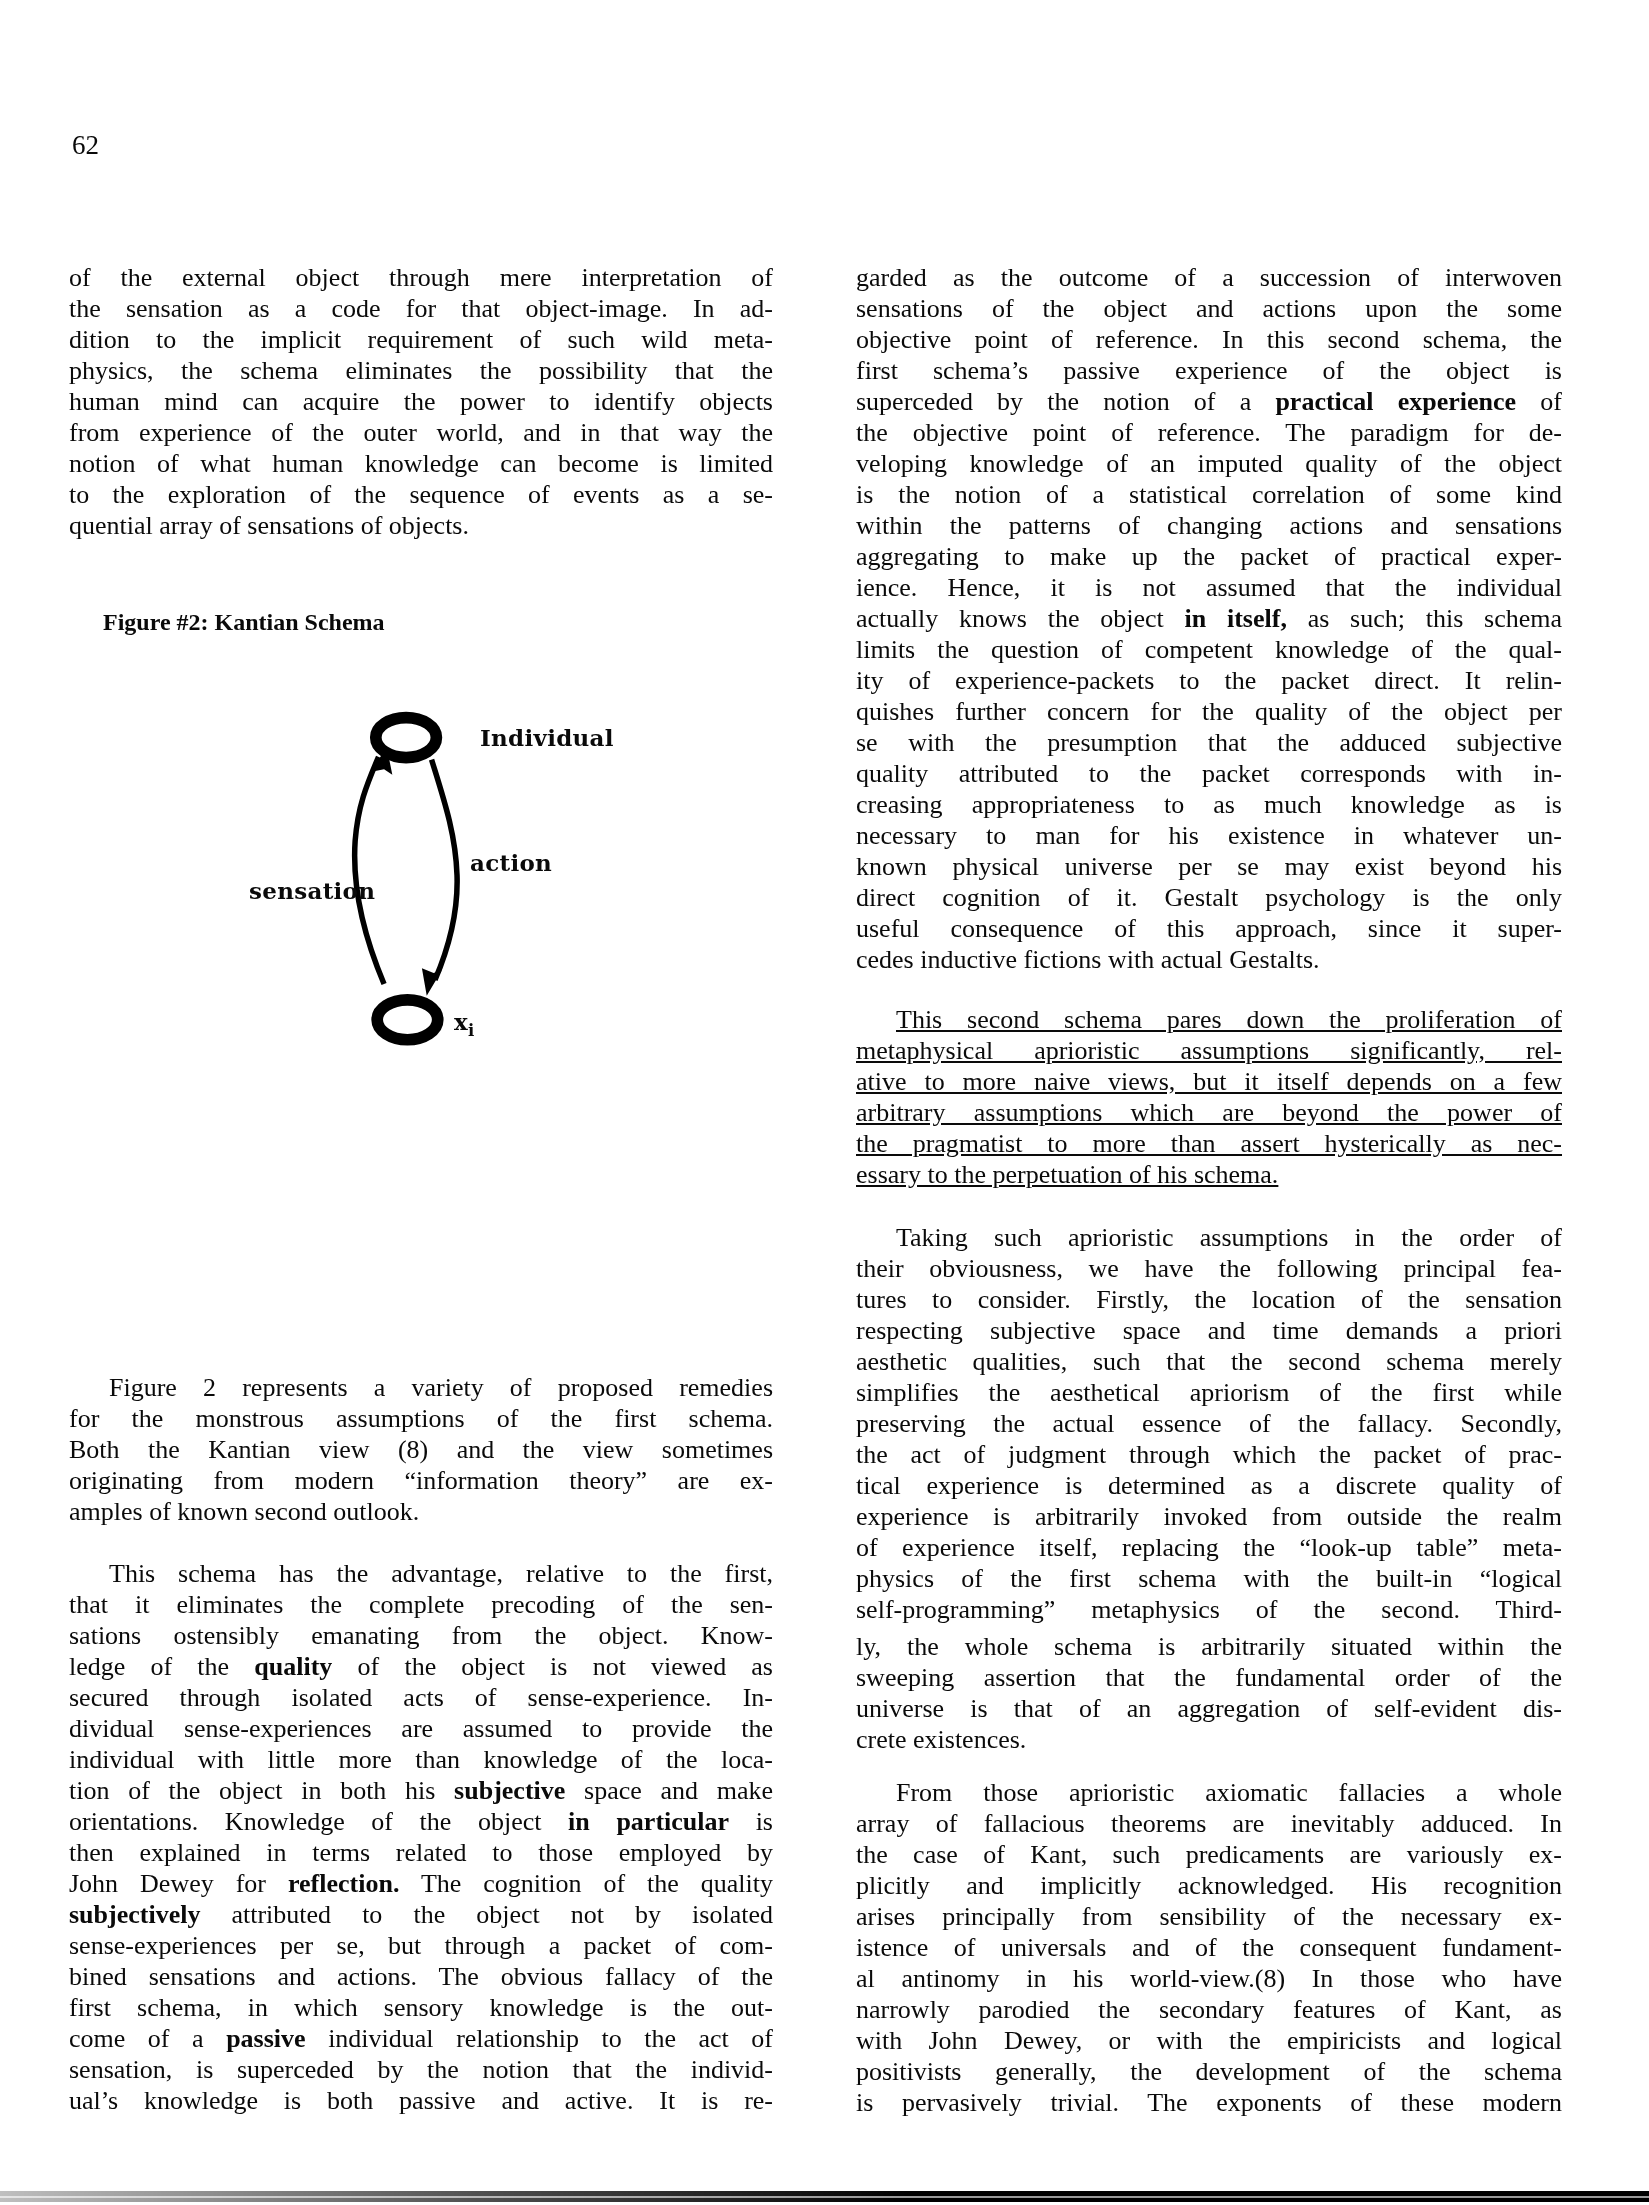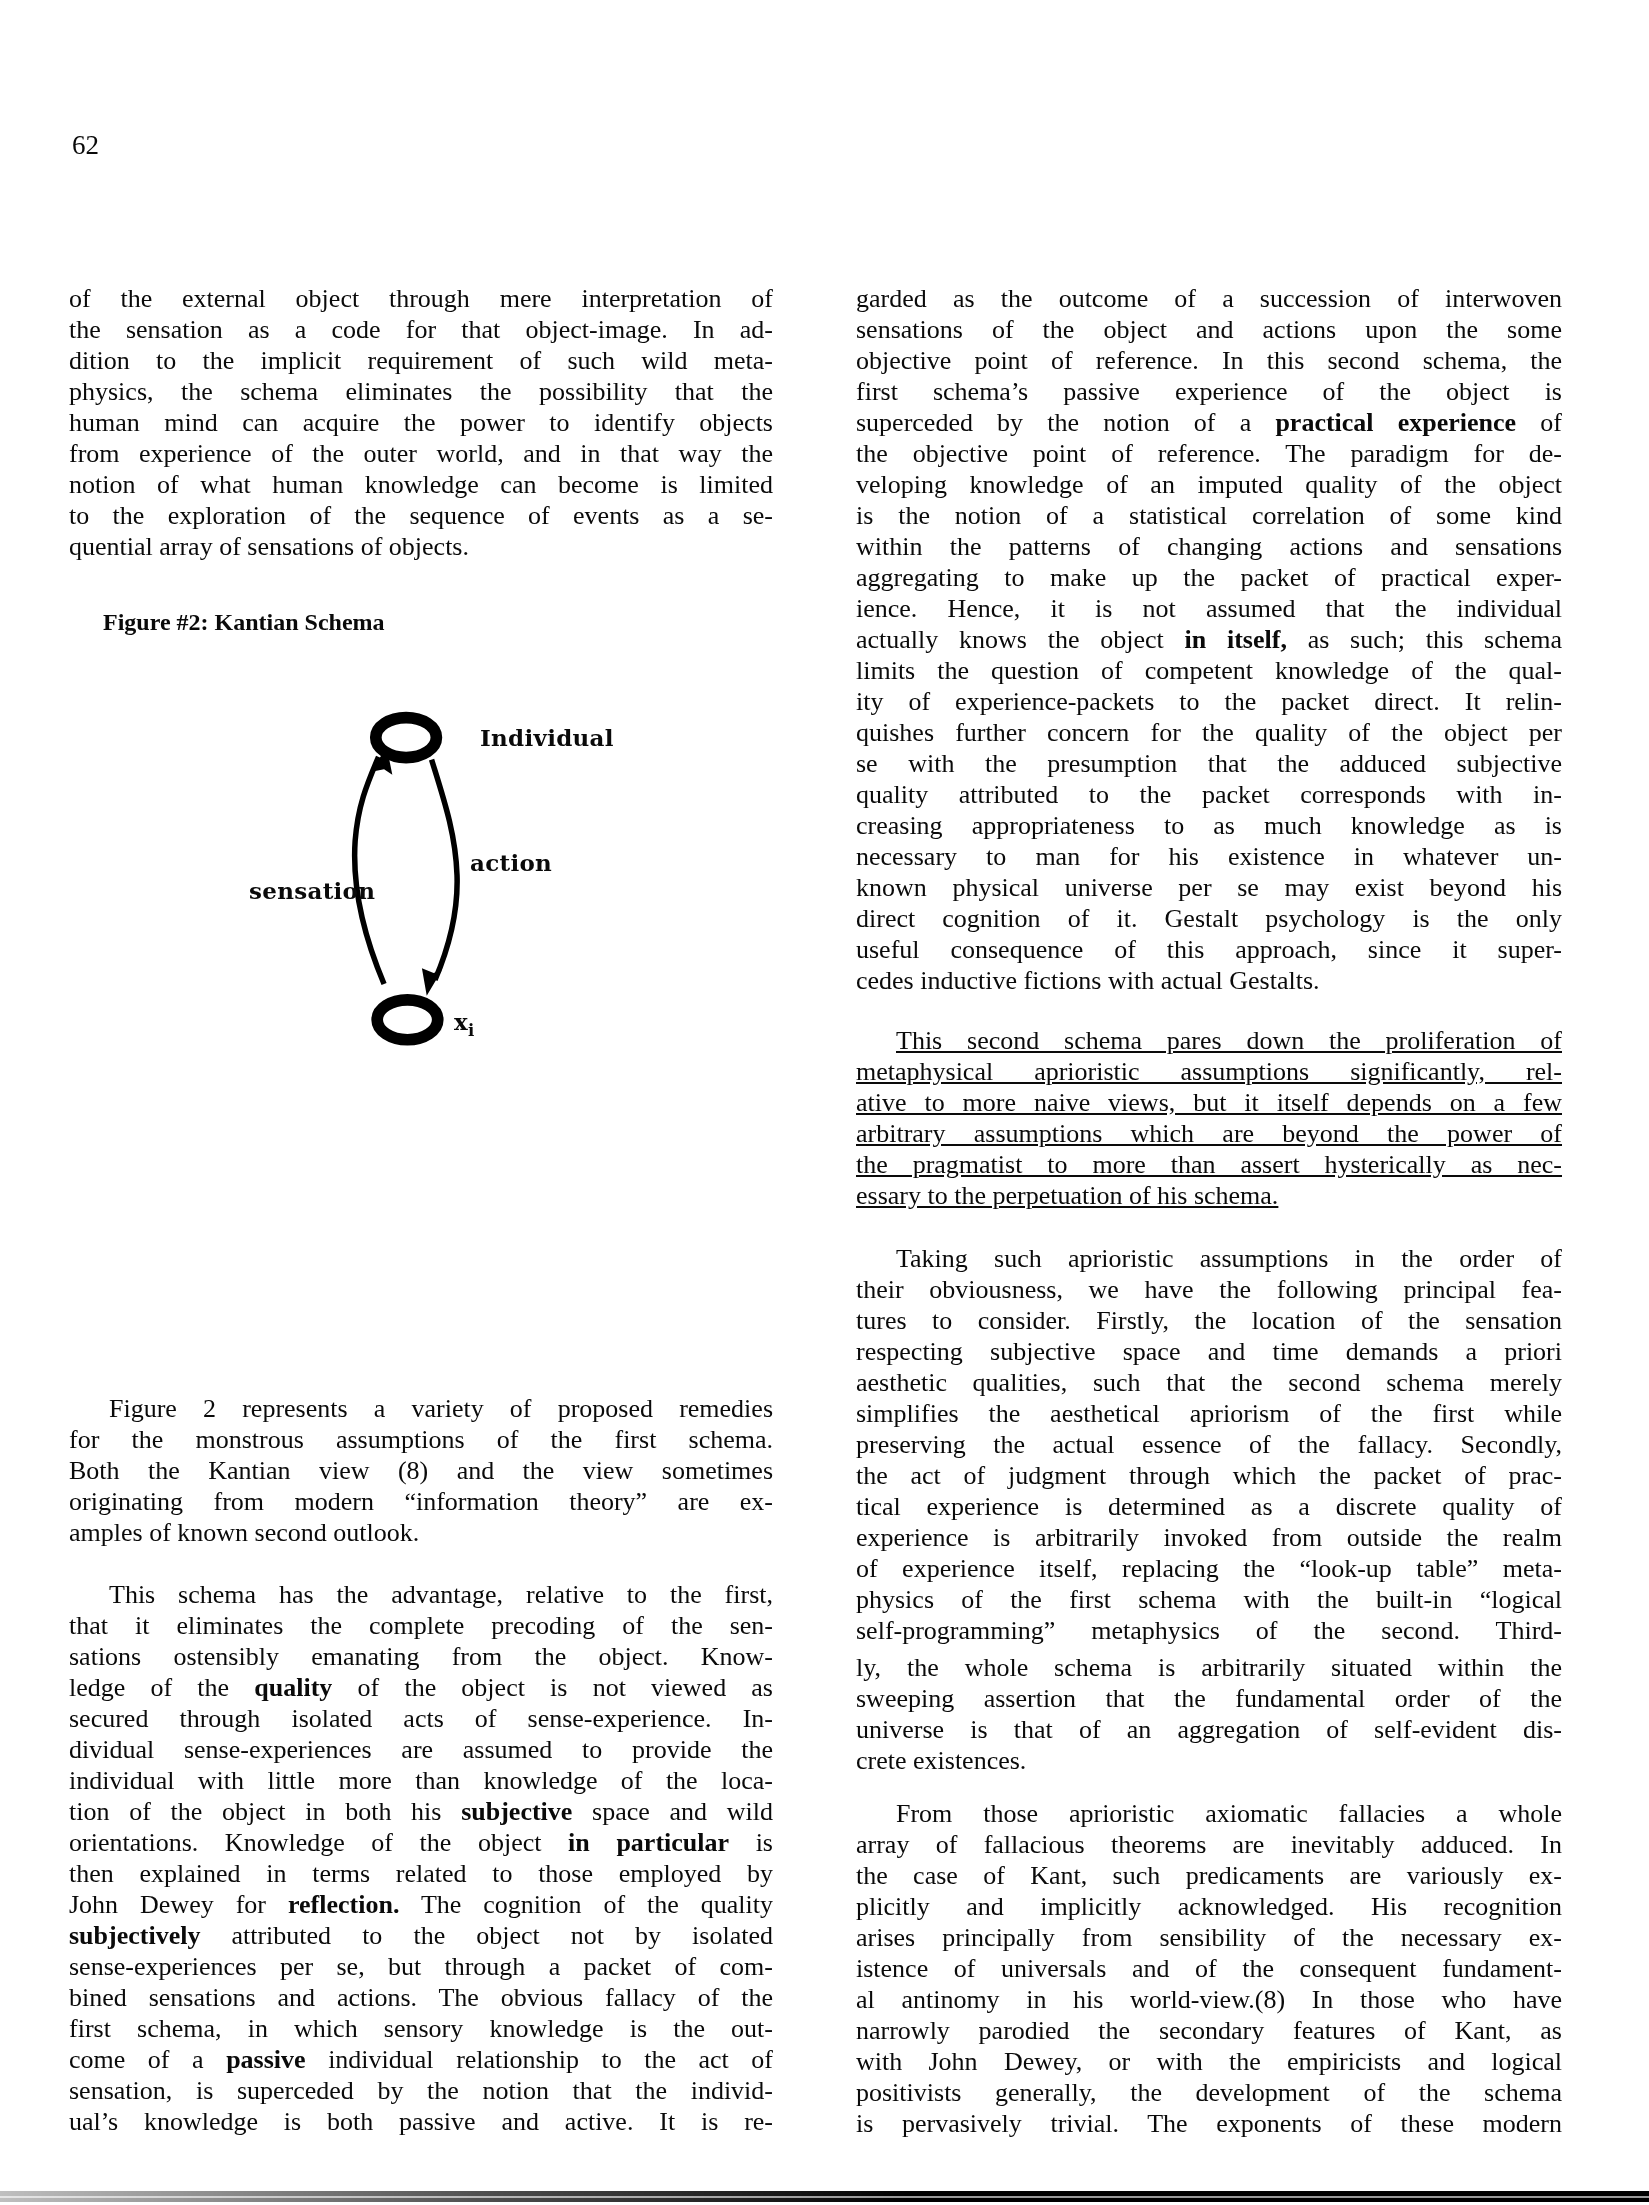--- a/index.html
+++ b/index.html
@@ -5,21 +5,21 @@
   html, body { margin: 0; padding: 0; background: #ffffff; }
   body { width: 1649px; height: 2205px; position: relative; overflow: hidden;
          font-family: "Liberation Serif", "DejaVu Serif", serif; color: #0a0a0a; }
   .page-number { position: absolute; left: 72px; top: 130px; font-size: 27px; font-weight: normal; }
   .col { position: absolute; font-size: 26px; line-height: 31px; text-align: justify; }
   .col-left { left: 69px; width: 704px; }
   .col-right { left: 856px; width: 706px; }
   .line { display: block; text-align: justify; text-align-last: justify; white-space: nowrap; overflow: visible; height: 31px; }
   .line.last { text-align-last: left; }
   .indent { text-indent: 0; padding-left: 40px; }
-  .para { position: absolute; margin-top: 21px; }
+  .para { position: absolute; }
   b { font-weight: bold; }
   .fig-caption { position: absolute; left: 103px; top: 609px; font-size: 24px; font-weight: bold; }
   .diagram { position: absolute; left: 234px; top: 703px; width: 413px; height: 551px; }
   .diagram-label { position: absolute; font-family: "DejaVu Serif", serif; font-weight: bold; font-size: 23px; letter-spacing: 0.3px; }
   .footer-rule { position: absolute; left: 0; top: 2191px; width: 1649px; height: 11px;
                  background: linear-gradient(to right, rgba(0,0,0,0.25) 0%, rgba(0,0,0,0.7) 30%, #000 55%, #000 100%); }
   .footer-rule2 { position: absolute; left: 0; top: 2196px; width: 1649px; height: 2.1px; background: #fff; opacity: 0.6; }
 </style>
 </head>
 <body>
@@ -68,21 +68,21 @@
 </div>
 
 <div class="col col-left para" style="top:1558px;">
   <span class="line indent">This schema has the advantage, relative to the first,</span>
   <span class="line">that it eliminates the complete precoding of the sen-</span>
   <span class="line">sations ostensibly emanating from the object. Know-</span>
   <span class="line"><span>ledge of the </span><b>quality</b><span> of the object is not viewed as</span></span>
   <span class="line">secured through isolated acts of sense-experience. In-</span>
   <span class="line">dividual sense-experiences are assumed to provide the</span>
   <span class="line">individual with little more than knowledge of the loca-</span>
-  <span class="line"><span>tion of the object in both his </span><b>subjective</b><span> space and wild</span></span>
+  <span class="line"><span>tion of the object in both his </span><b>subjective</b><span> space and make</span></span>
   <span class="line"><span>orientations. Knowledge of the object </span><b>in particular</b><span> is</span></span>
   <span class="line">then explained in terms related to those employed by</span>
   <span class="line"><span>John Dewey for </span><b>reflection.</b><span> The cognition of the quality</span></span>
   <span class="line"><b>subjectively</b><span> attributed to the object not by isolated</span></span>
   <span class="line">sense-experiences per se, but through a packet of com-</span>
   <span class="line">bined sensations and actions. The obvious fallacy of the</span>
   <span class="line">first schema, in which sensory knowledge is the out-</span>
   <span class="line"><span>come of a </span><b>passive</b><span> individual relationship to the act of</span></span>
   <span class="line">sensation, is superceded by the notion that the individ-</span>
   <span class="line">ual’s knowledge is both passive and active. It is re-</span>

